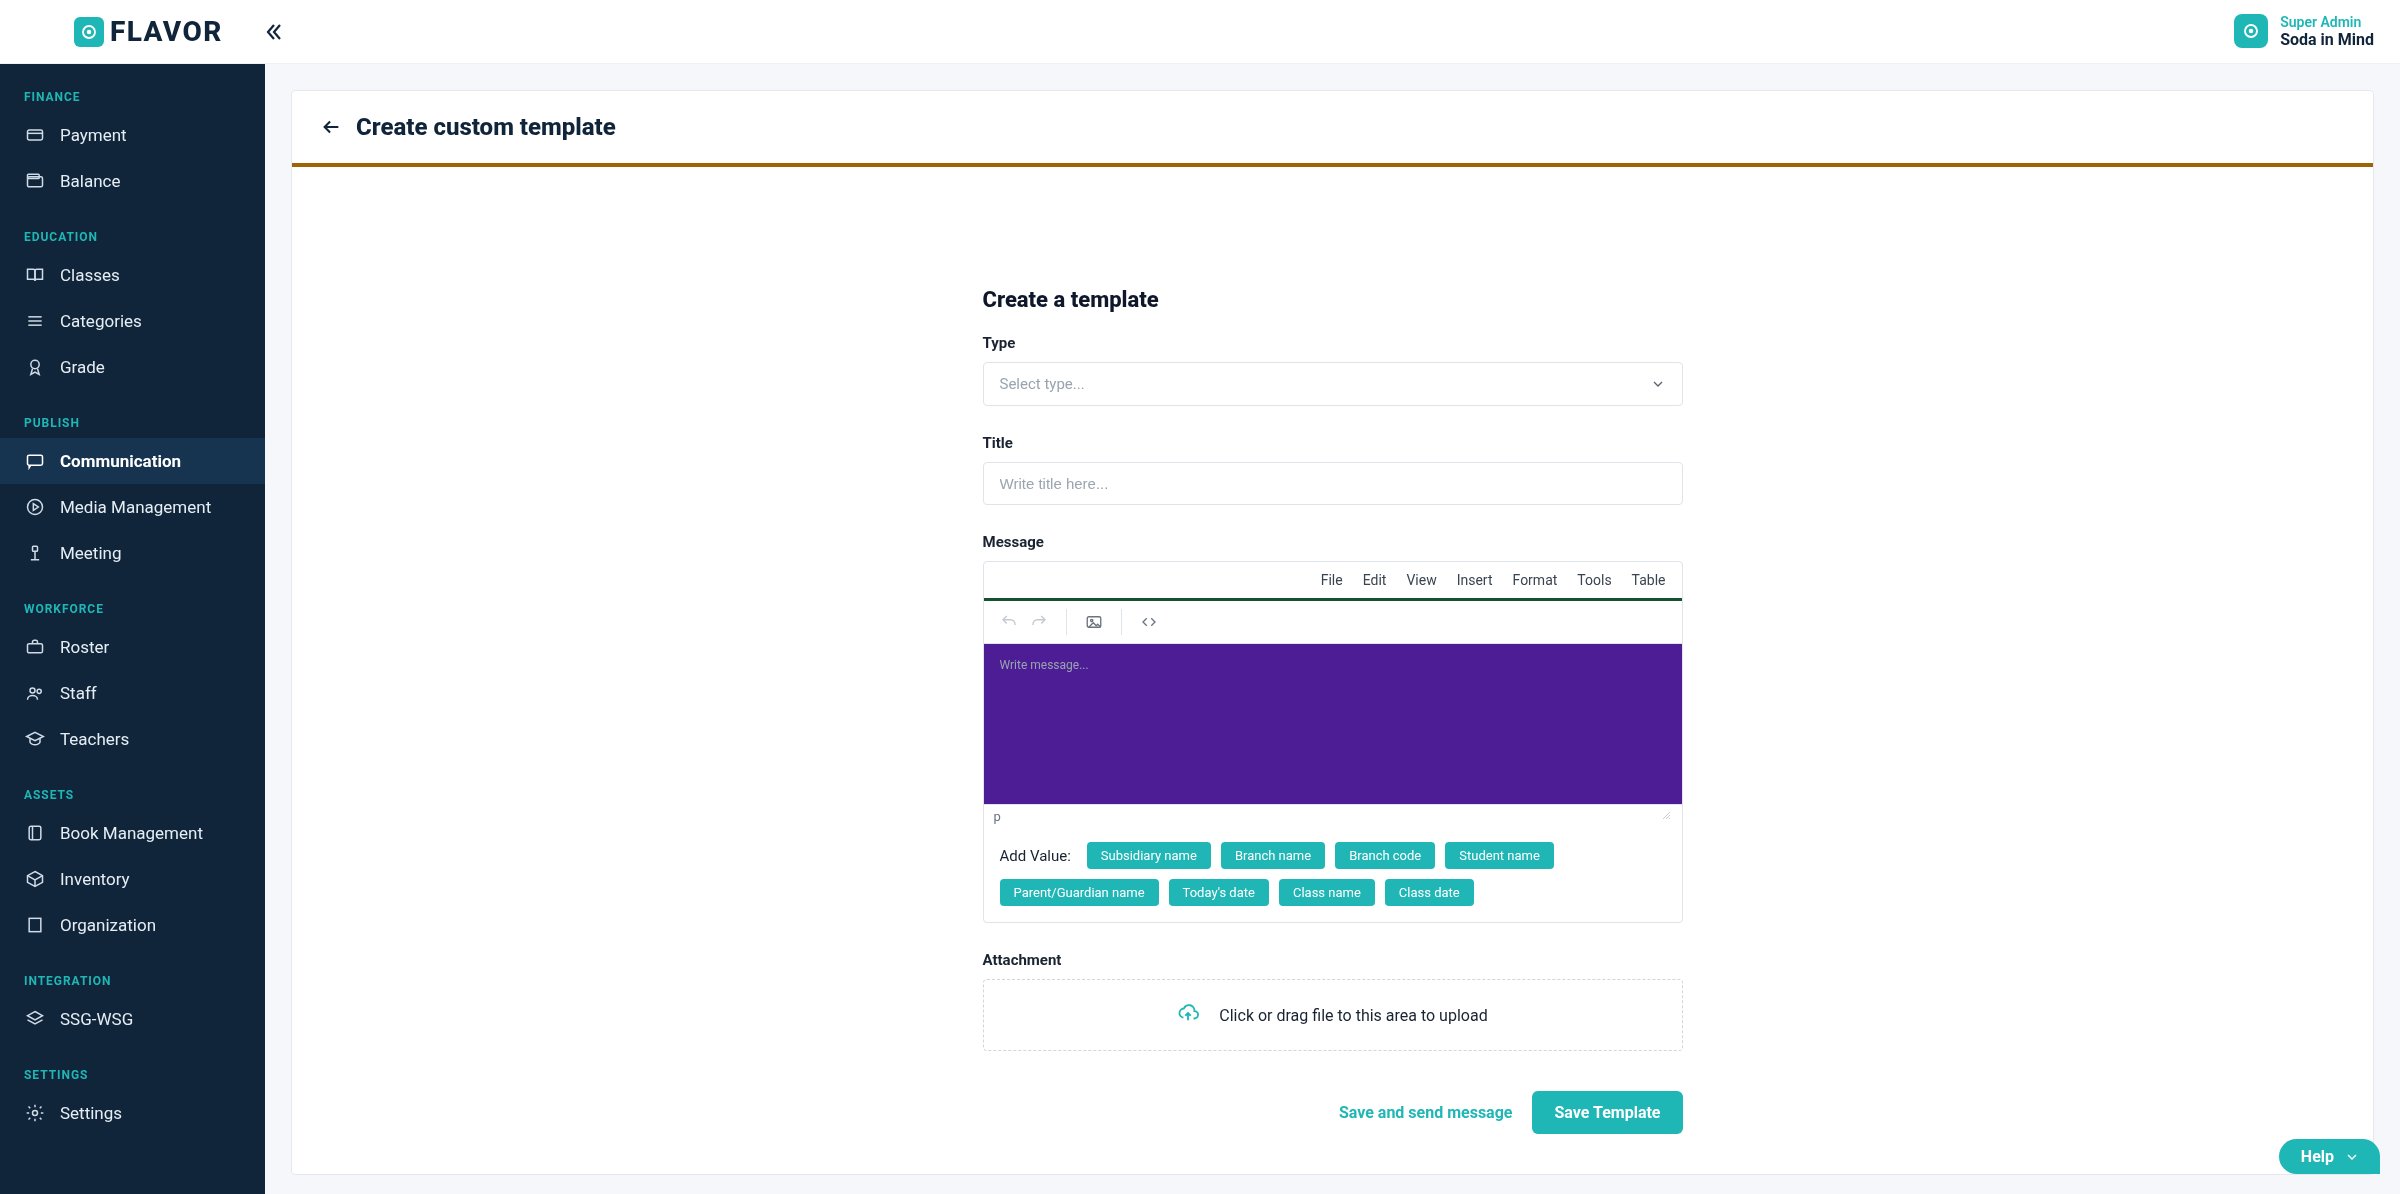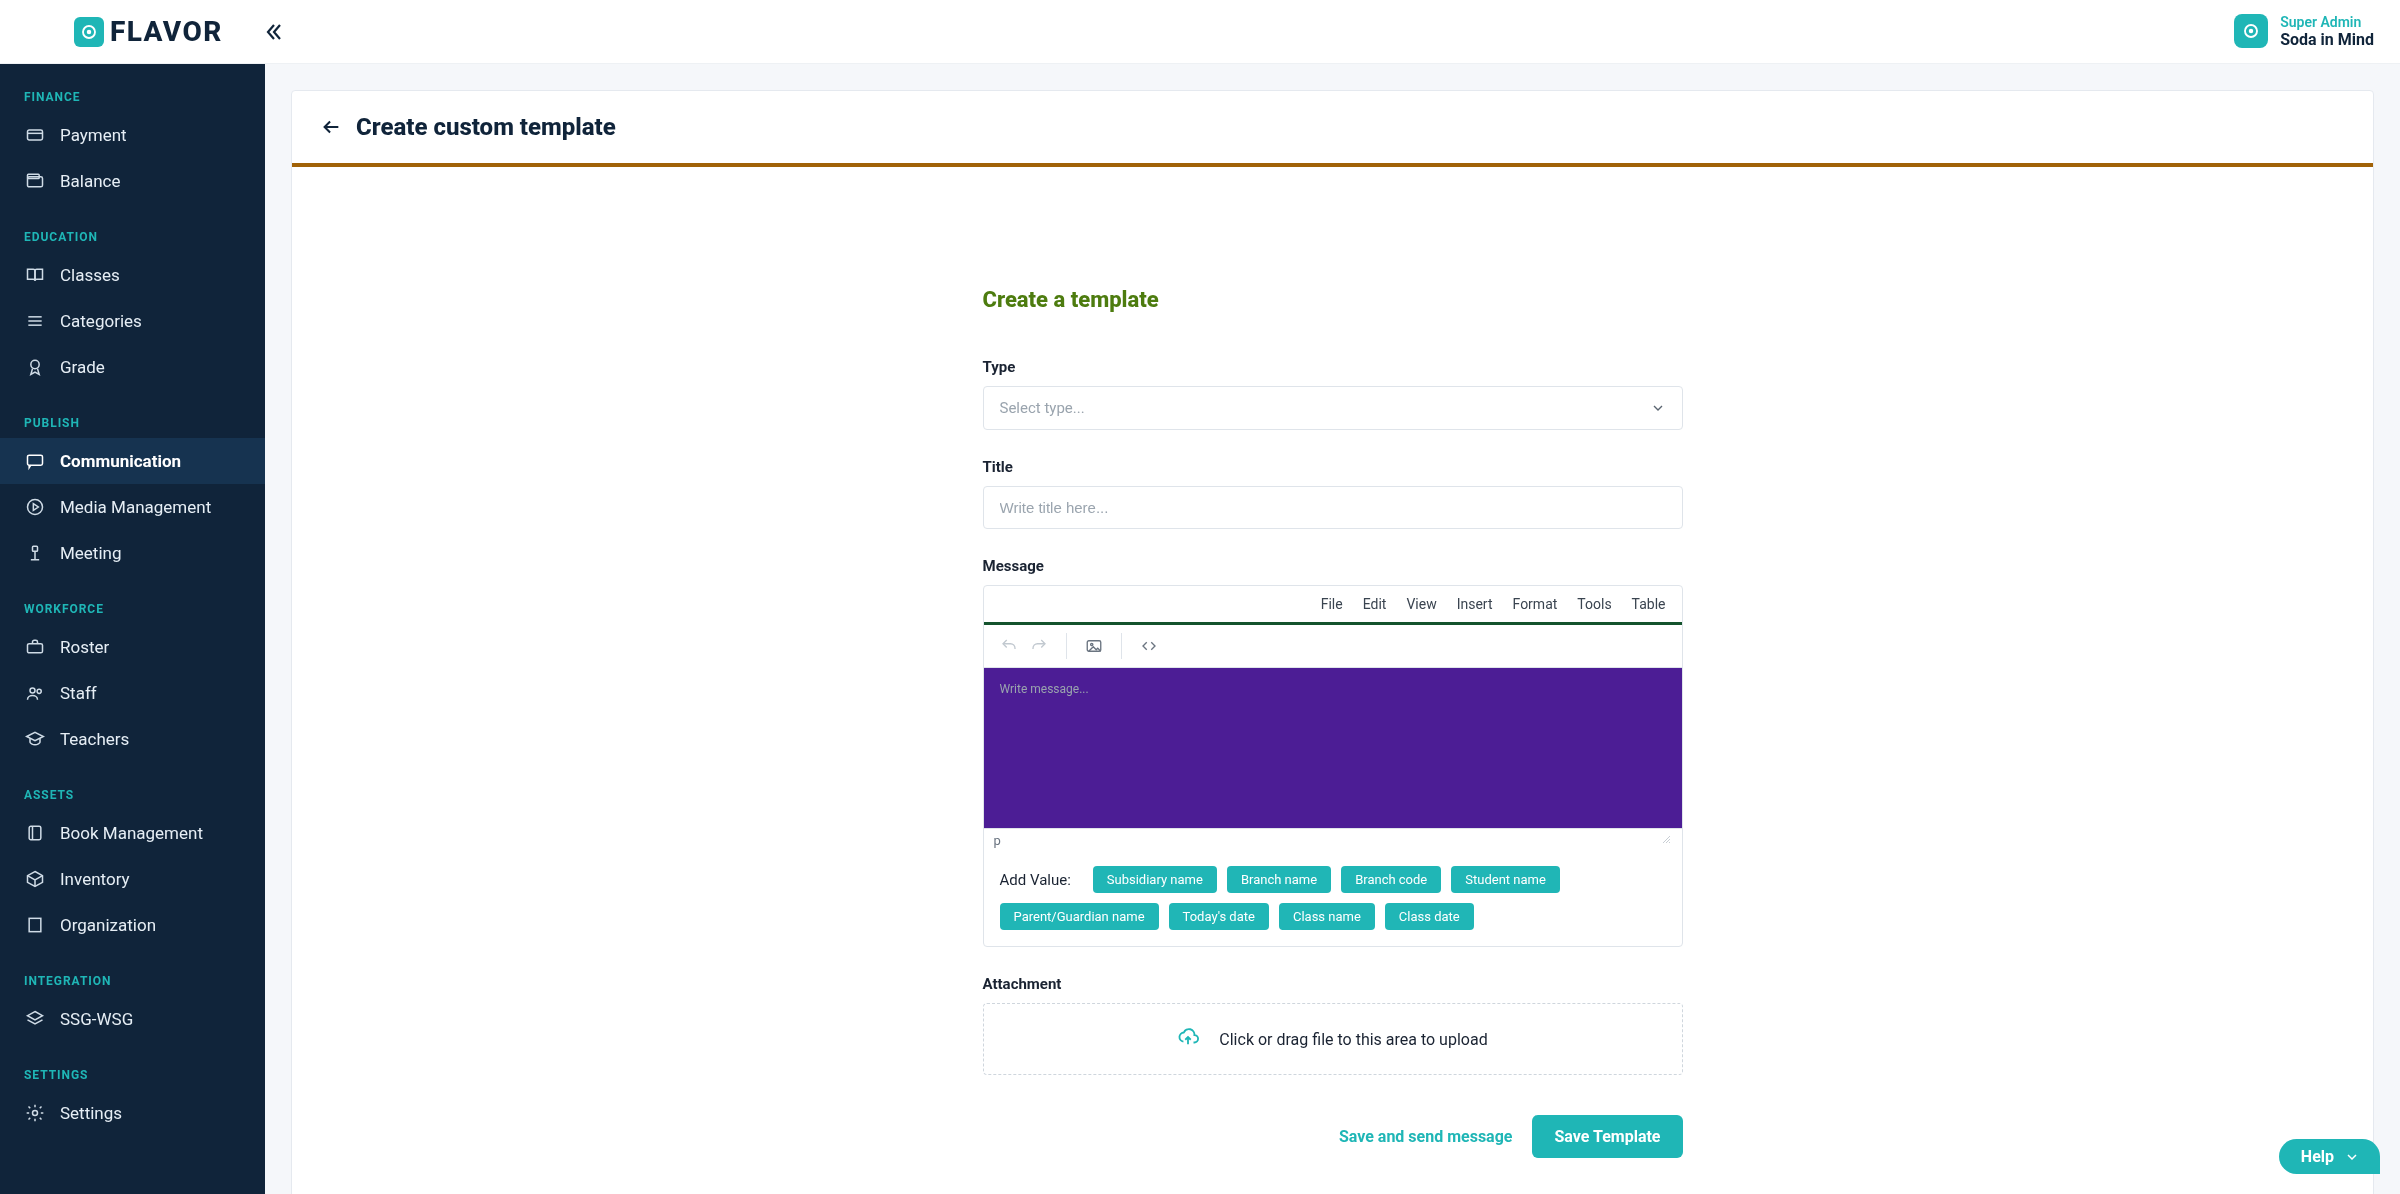--- a/index.html
+++ b/index.html
@@ -107,22 +107,22 @@
   border-bottom:4px solid #a16207;
 }
 .back-btn { cursor:pointer; display:flex; }
 .card-title { font-size:24px; font-weight:800; color:#10243a; }
 
 .form-wrap {
   max-width: 700px;
   margin: 120px auto 0 auto;
 }
 .section-heading {
-  font-size:22px; font-weight:800; color:#4d7c0f;
-  margin-bottom: 46px;
+  font-size:22px; font-weight:800; color:#0f172a;
+  margin-bottom: 22px;
 }
 .field-label { font-size:15px; font-weight:700; color:#1a2332; margin-bottom:10px; }
 .field-block { margin-bottom: 28px; }
 
 .select-input, .text-input {
   width:100%;
   border:1px solid #dfe4ea;
   border-radius:4px;
   padding: 12px 16px;
   font-size:15px;
@@ -163,21 +163,21 @@
   padding: 4px 10px;
   font-size:13px; color:#6a7480;
   display:flex;justify-content:space-between;align-items:center;
 }
 .resize-handle svg{width:12px;height:12px;stroke:#b5bdc5;fill:none;stroke-width:1.5;}
 
 .addvalue-row {
   display:flex; flex-wrap:wrap; align-items:center; gap:10px;
   padding: 14px 16px 16px 16px;
 }
-.addvalue-label { font-size:15px; color:#1a2332; margin-right:12px;}
+.addvalue-label { font-size:15px; color:#1a2332; margin-right:6px;}
 .chip {
   background:#20b6b6;
   color:#fff;
   font-size:13px;
   padding: 6px 14px;
   border-radius:4px;
   cursor:pointer;
   white-space:nowrap;
 }
 

